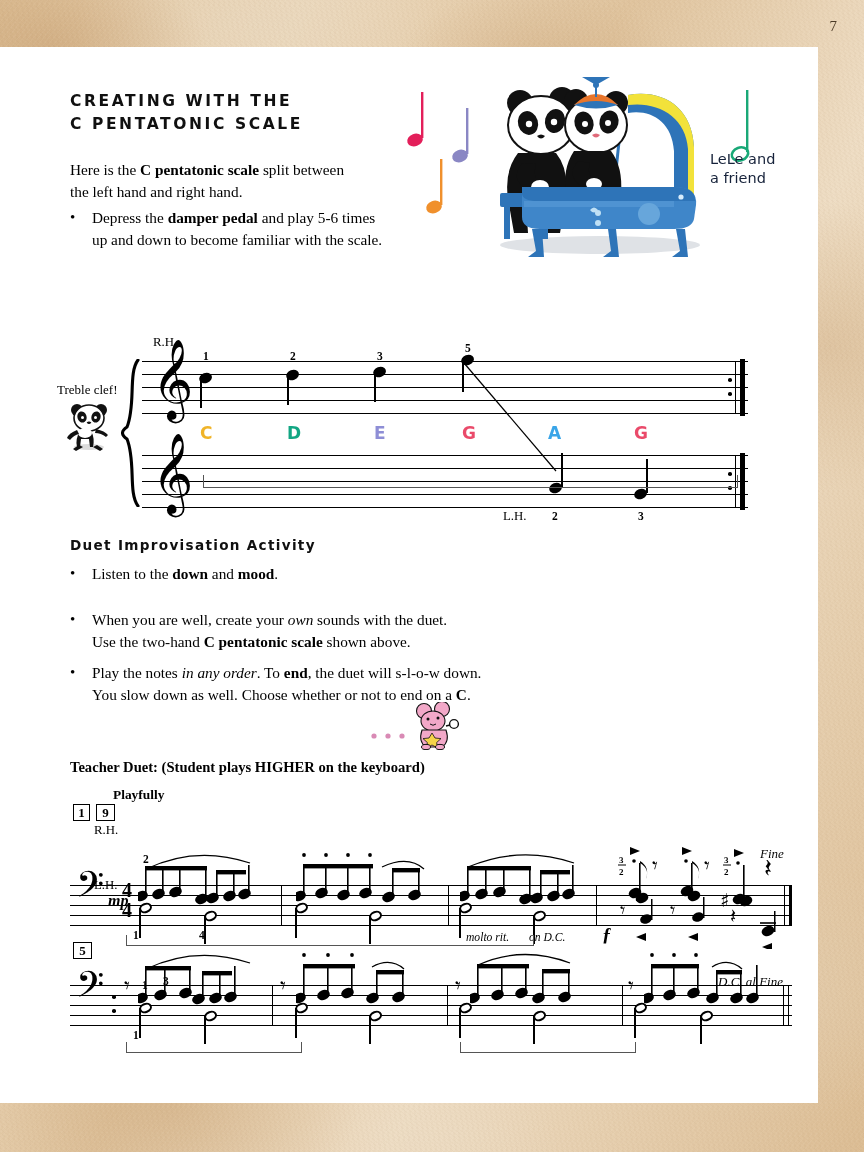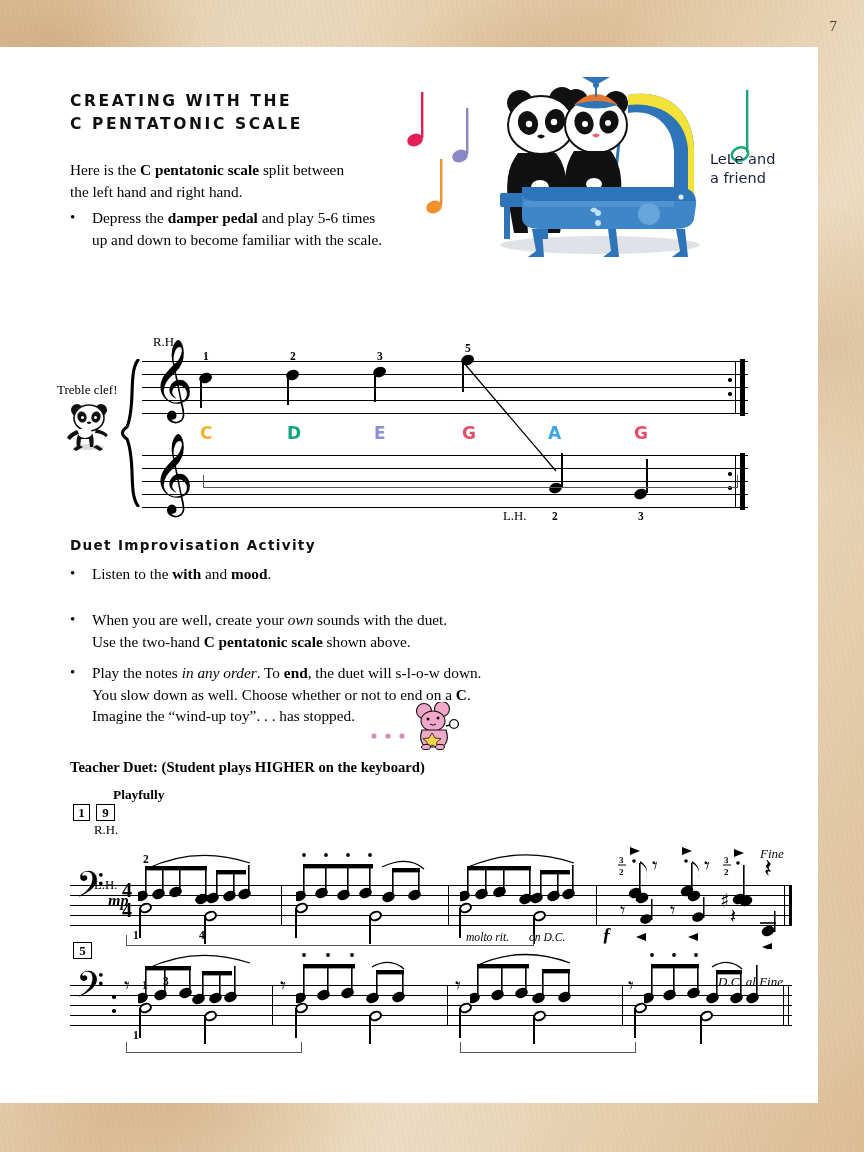--- a/index.html
+++ b/index.html
@@ -360,38 +360,37 @@
     <div class="dotpair" style="left:728px; top:439px;"></div>
 
     <div class="pedbracket" style="left:203px; top:428px; width:535px; height:13px;"></div>
   </div>
 
   <div class="sec-hdr" style="left:70px; top:490px;">Duet Improvisation Activity</div>
 
   <div class="bullet-row" style="left:70px; top:516px; width:430px;">
     <div class="bullet-dot">•</div>
     <div class="bullet-txt">
-      <div><span>Listen to the </span><b>with</b><span> and </span><b>mood</b><span>.</span></div>
+      <div><span>Listen to the </span><b>down</b><span> and </span><b>mood</b><span>.</span></div>
     </div>
   </div>
 
   <div class="bullet-row" style="left:70px; top:562px; width:440px;">
     <div class="bullet-dot">•</div>
     <div class="bullet-txt">
       <div><span>When you are well, create your </span><i>own</i><span> sounds with the duet.</span></div>
       <div><span>Use the two-hand </span><b>C pentatonic scale</b><span> shown above.</span></div>
     </div>
   </div>
 
   <div class="bullet-row" style="left:70px; top:615px; width:450px;">
     <div class="bullet-dot">•</div>
     <div class="bullet-txt">
       <div><span>Play the notes </span><i>in any order</i><span>. To </span><b>end</b><span>, the duet will s-l-o-w down.</span></div>
       <div><span>You slow down as well. Choose whether or not to end on a </span><b>C</b><span>.</span></div>
-      <div>Imagine the “wind-up toy”. . . has stopped.</div>
     </div>
   </div>
 
   <svg style="position:absolute; left:370px; top:655px;" width="92" height="48" viewBox="0 0 92 48">
     <circle cx="4" cy="34" r="2.6" fill="#d98ab5"></circle>
     <circle cx="18" cy="34" r="2.6" fill="#d98ab5"></circle>
     <circle cx="32" cy="34" r="2.6" fill="#d98ab5"></circle>
 
     <circle cx="54" cy="9" r="7.5" fill="#f2a8c8" stroke="#111" stroke-width="1.1"></circle>
     <circle cx="72" cy="7" r="7.5" fill="#f2a8c8" stroke="#111" stroke-width="1.1"></circle>

